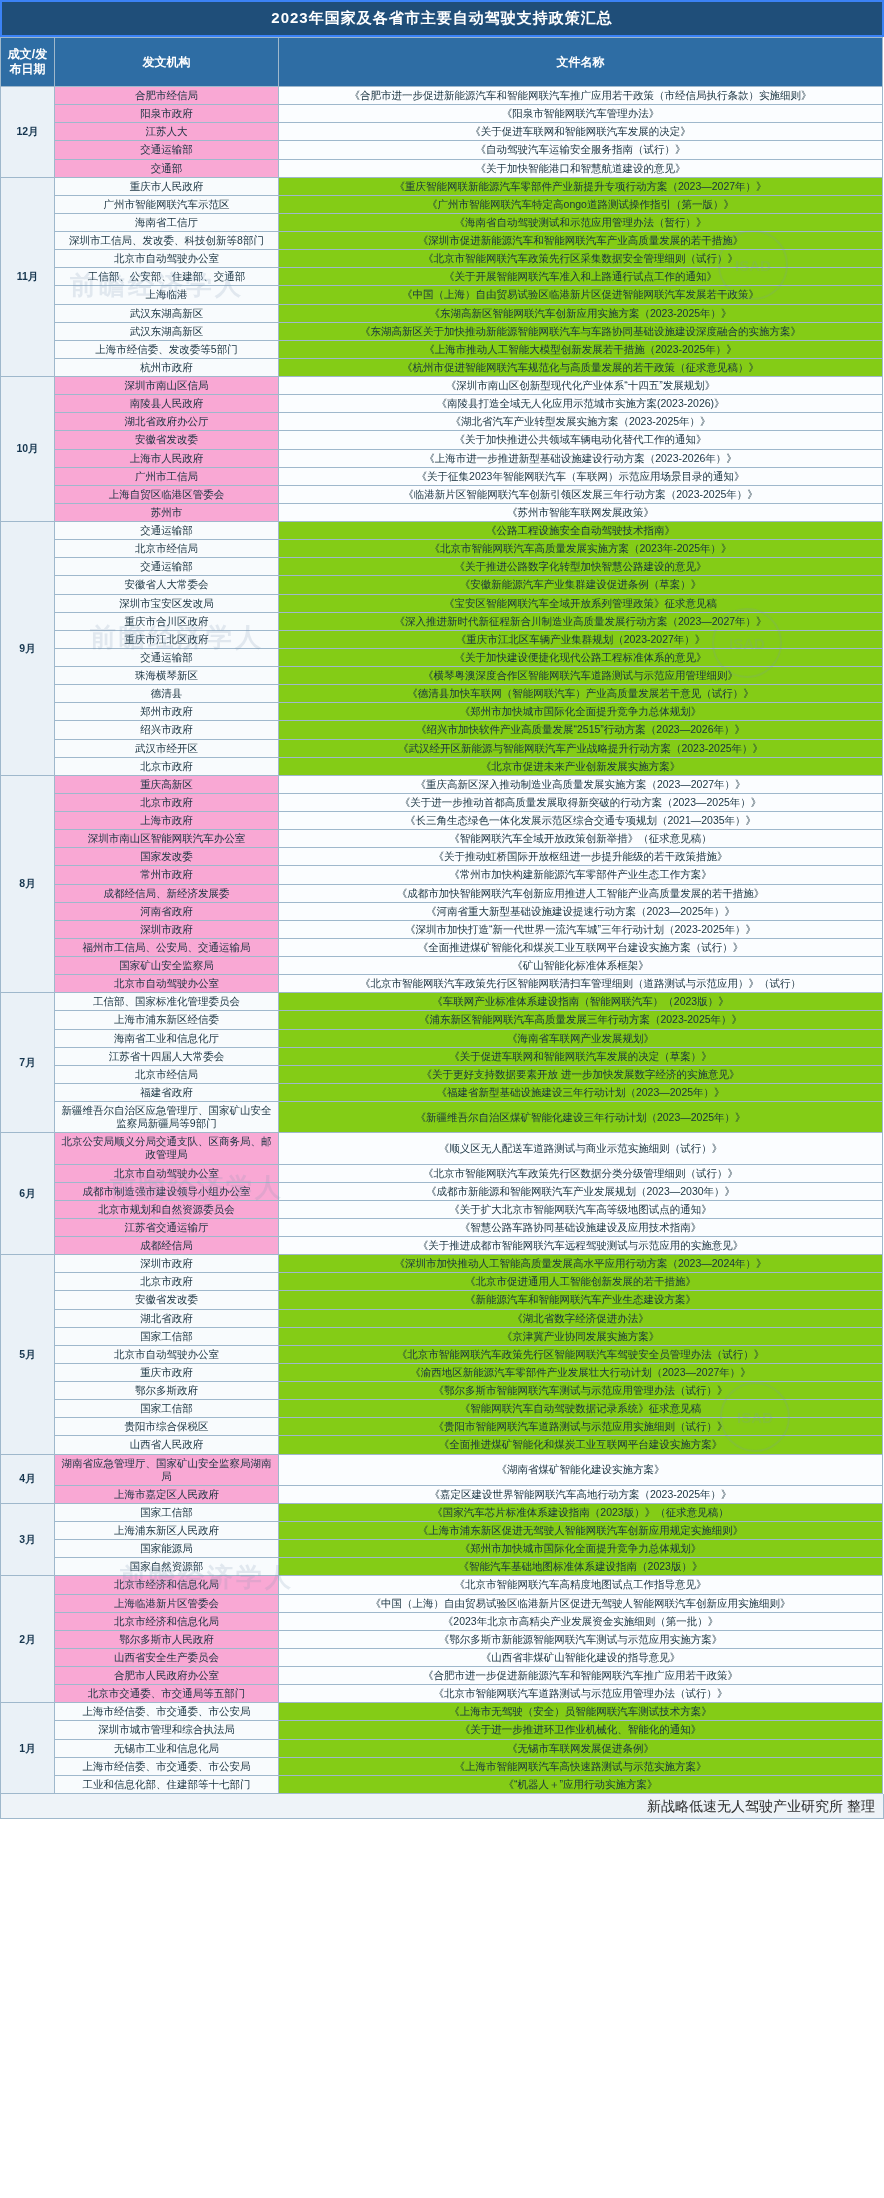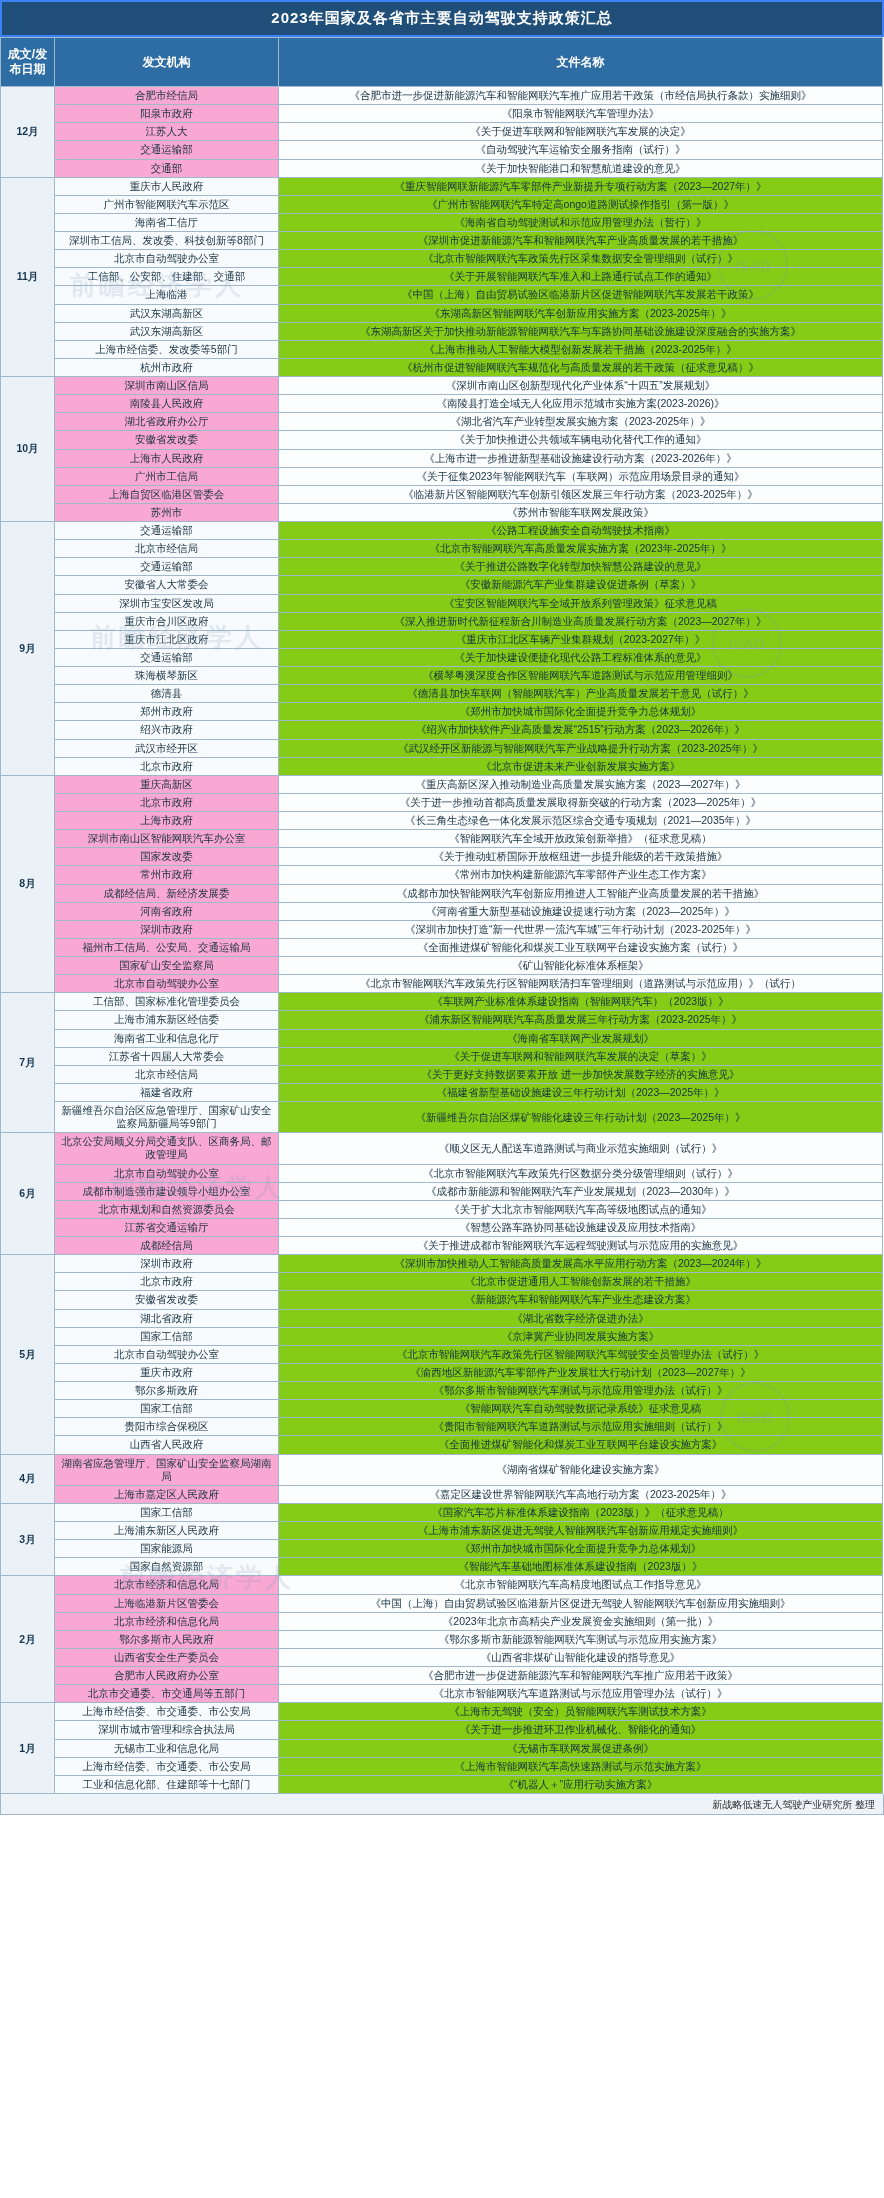--- a/index.html
+++ b/index.html
@@ -67,21 +67,21 @@
     background:#ffffff;
     color:#17313f;
     font-size:10.5px;
   }
   tr.band-a td.org{background:#f9a8d4;}
   tr.band-a td.doc{background:#fbfdff;}
   tr.band-b td.org{background:#f8fbfd;}
   tr.band-b td.doc{background:#84cc16;}
   .footer{
     text-align:right;
-    font-size:10px;
+    font-size:14px;
     color:#2b2b2b;
     padding:4px 8px 2px 0;
     background:#eef3f8;
     border:1px solid #9fb8cc;
     border-top:none;
   }
   
   .wm{
     position:absolute;
     color:rgba(120,150,180,0.18);

